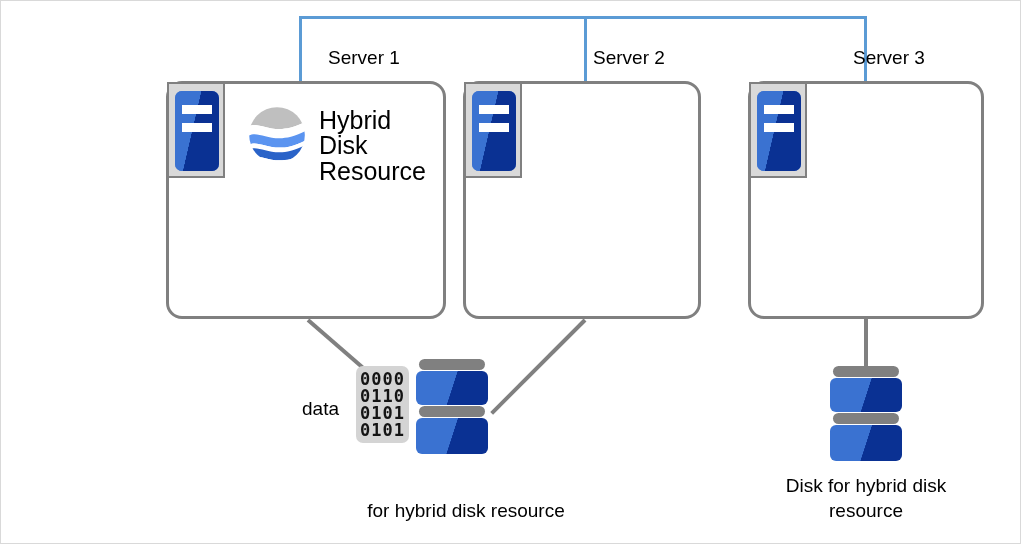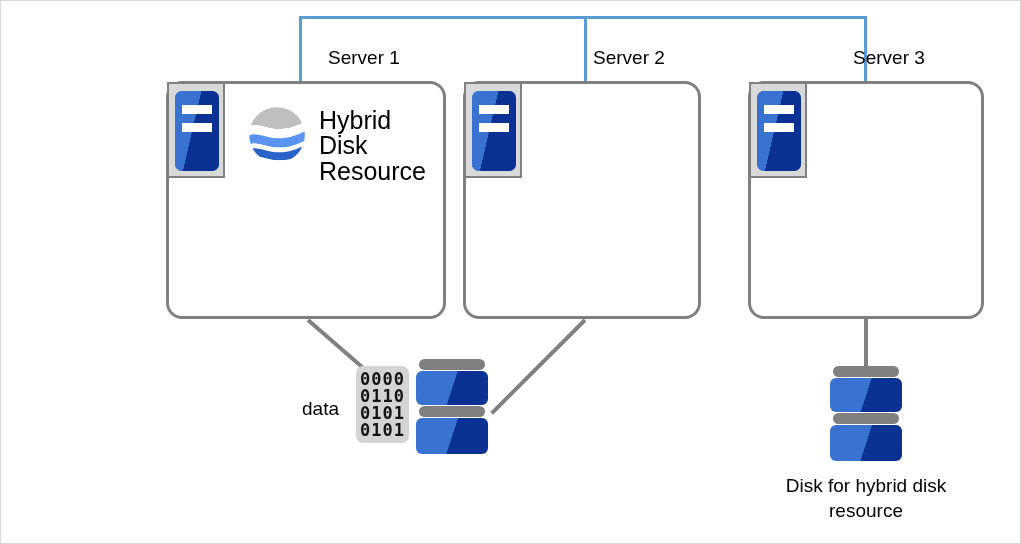--- a/index.html
+++ b/index.html
@@ -247,20 +247,21 @@
     <div class="binary-row">0101</div>
   </div>
 
   <div class="disk" style="left:415px; top:358px; width:72px; height:98px;">
     <div class="disk-cap" style="left:3px; top:0px; width:66px;"></div>
     <div class="disk-body" style="left:0px; top:12px; width:72px; height:34px;"></div>
     <div class="disk-cap" style="left:3px; top:47px; width:66px;"></div>
     <div class="disk-body" style="left:0px; top:59px; width:72px; height:36px;"></div>
   </div>
 
+  <div class="caption" style="left:300px; top:497px; width:330px;">for hybrid disk resource</div>
 
   <div class="disk" style="left:829px; top:365px; width:72px; height:98px;">
     <div class="disk-cap" style="left:3px; top:0px; width:66px;"></div>
     <div class="disk-body" style="left:0px; top:12px; width:72px; height:34px;"></div>
     <div class="disk-cap" style="left:3px; top:47px; width:66px;"></div>
     <div class="disk-body" style="left:0px; top:59px; width:72px; height:36px;"></div>
   </div>
 
   <div class="caption" style="left:700px; top:472px; width:330px;">Disk for hybrid disk</div>
   <div class="caption" style="left:700px; top:497px; width:330px;">resource</div>

